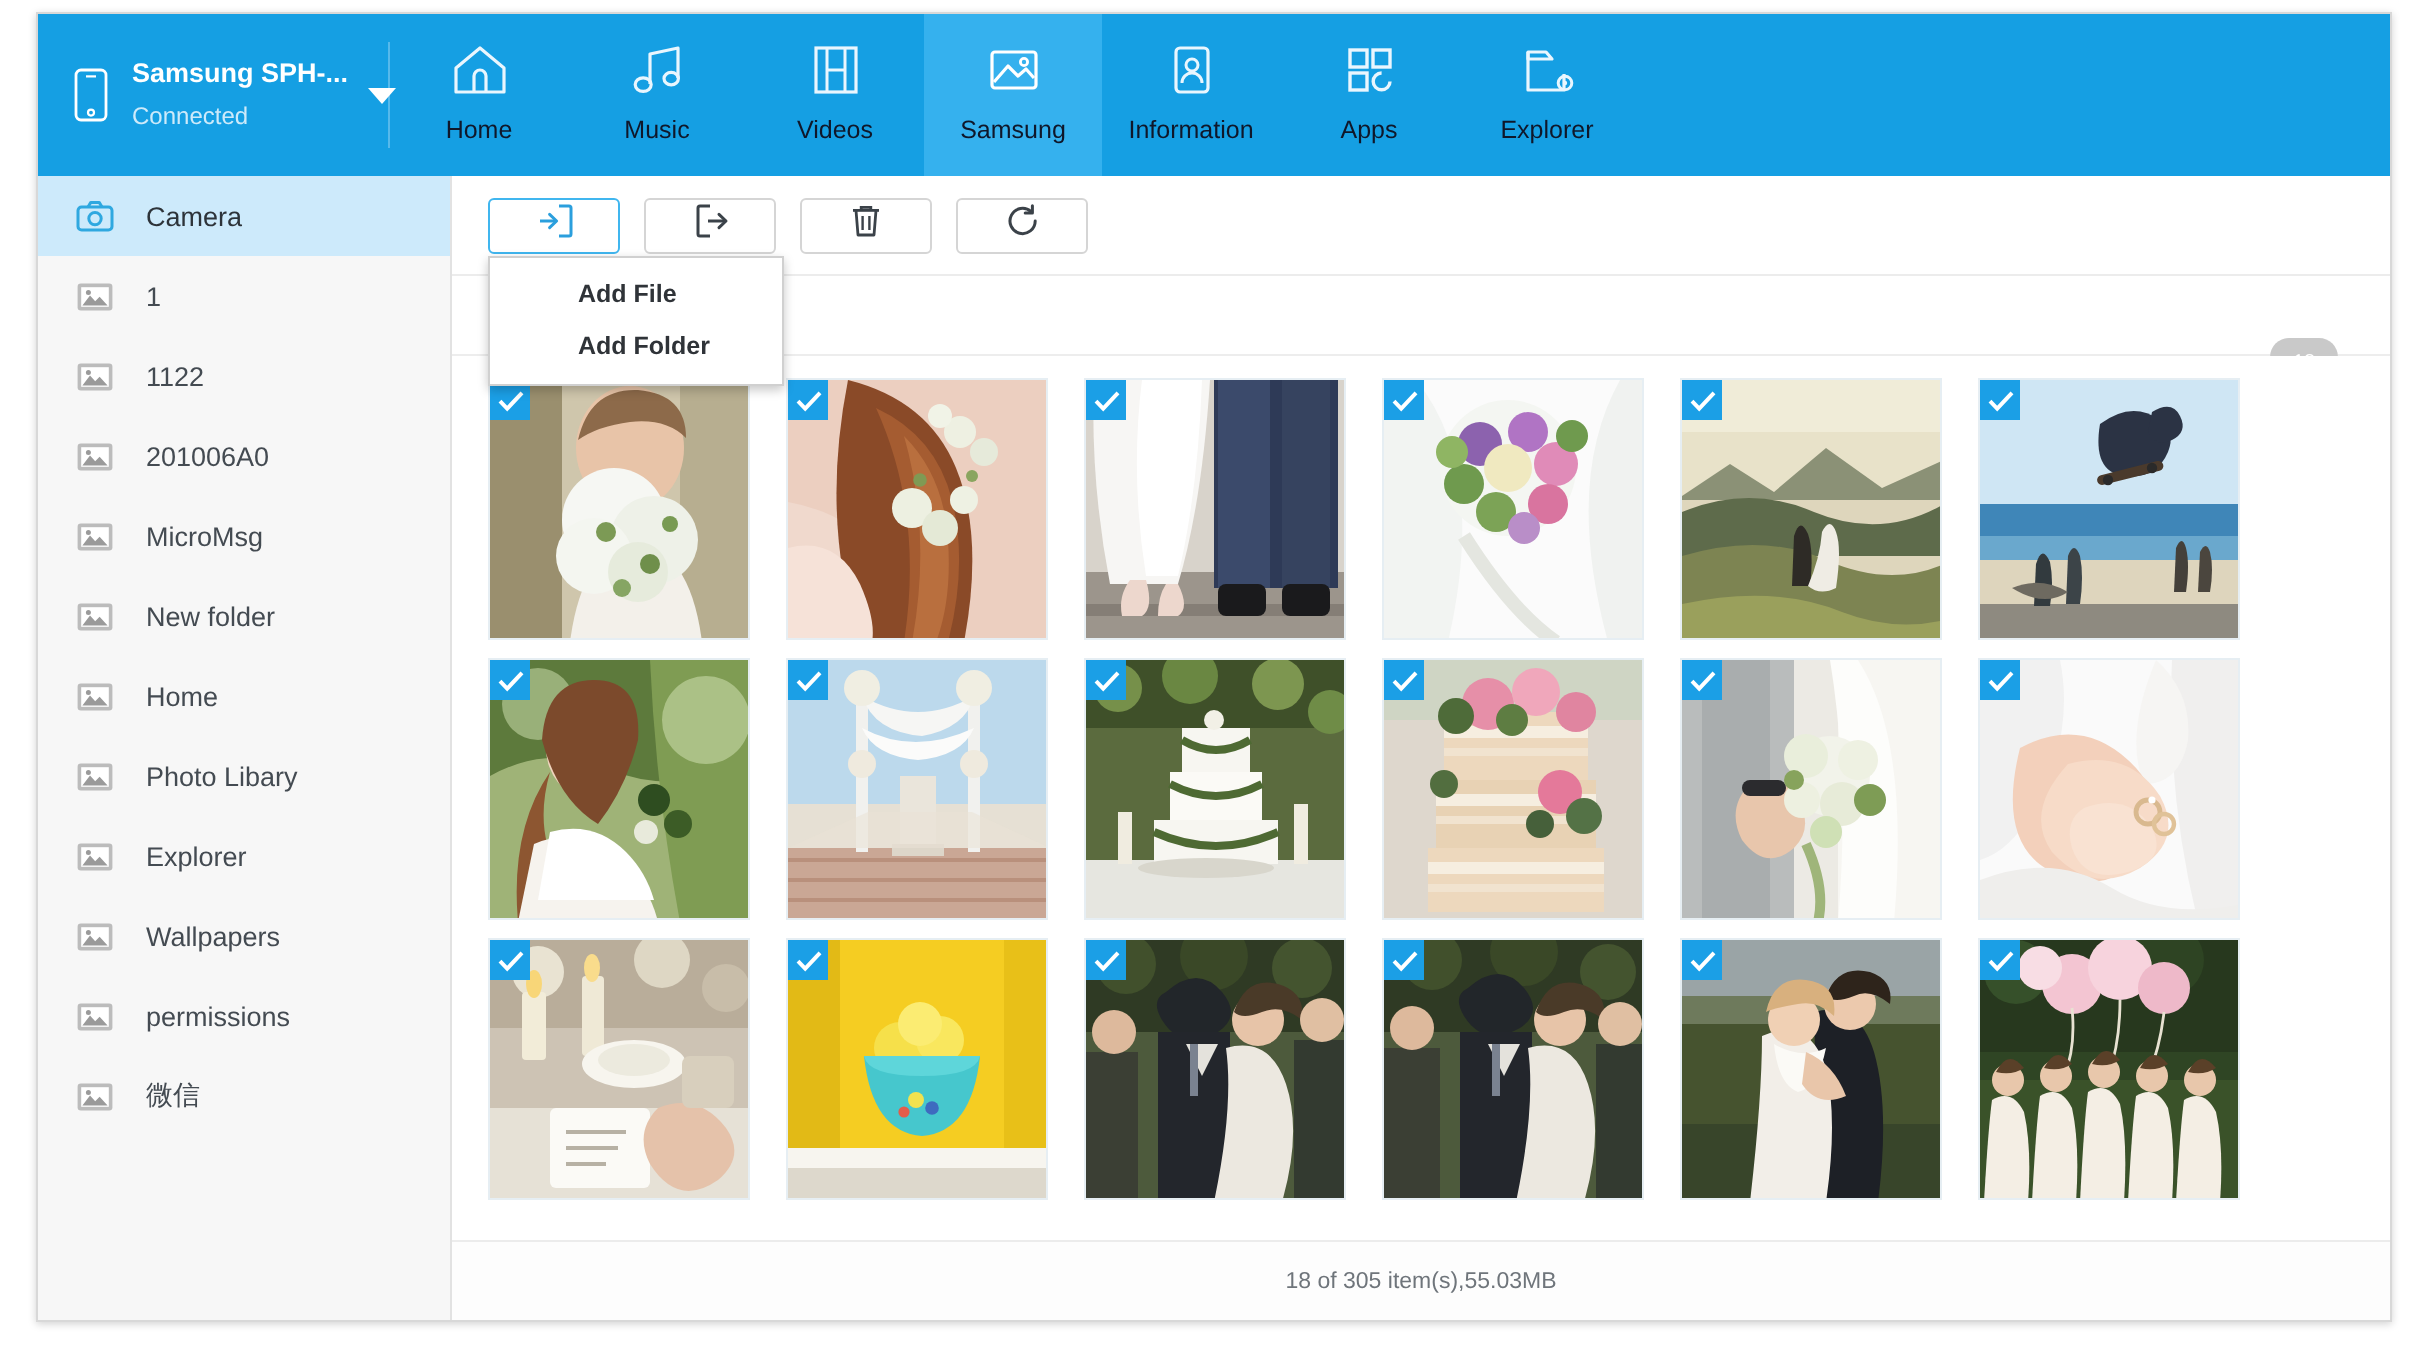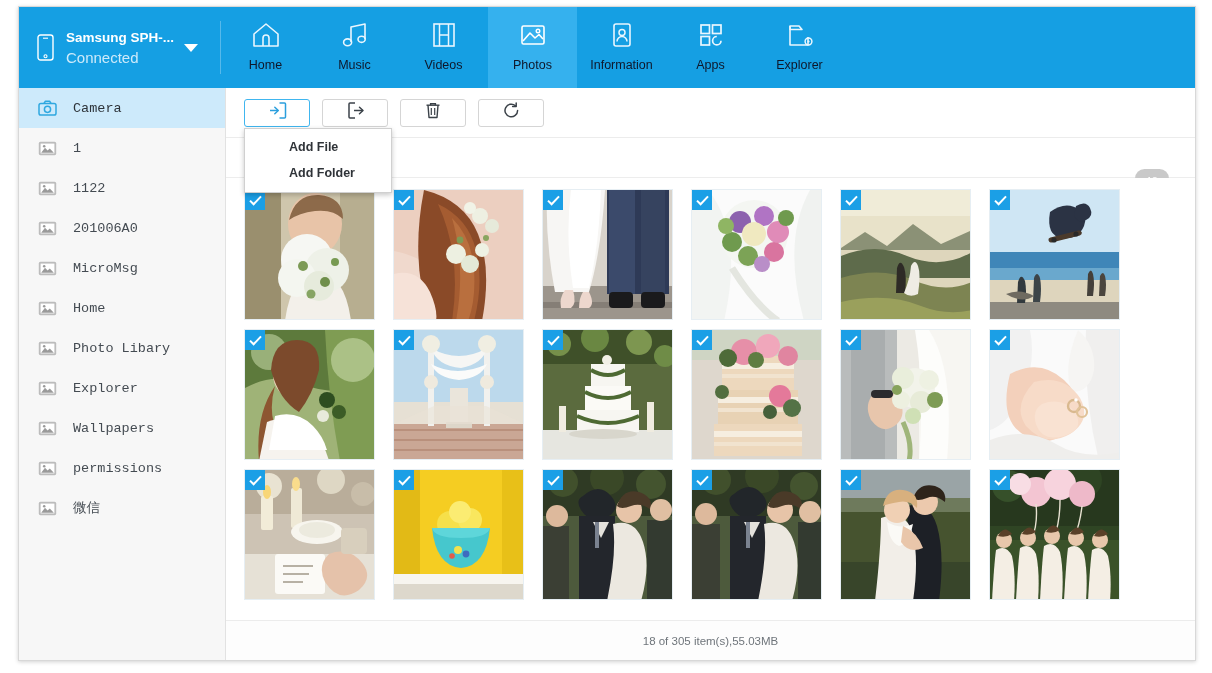--- a/index.html
+++ b/index.html
@@ -21,36 +21,36 @@
   }
 
   
   .header {
     height: 81px;
     background: #159fe3;
     display: flex; align-items: stretch;
     flex: 0 0 81px;
   }
   .device-box {
-    width: 202px;
+    width: 176px;
     display: flex; align-items: center;
     padding-left: 18px;
     position: relative;
   }
   .device-box:after {
     content: ""; position: absolute; right: 0; top: 14px; bottom: 14px;
     width: 1px; background: rgba(255,255,255,0.28);
   }
   .phone-icon { width: 17px; height: 27px; flex: 0 0 17px; }
   .device-text { margin-left: 12px; line-height: 1.28; }
   .device-name {
     color: #ffffff; font-size: 13.5px; font-weight: bold;
     white-space: nowrap;
   }
-  .device-status { color: #cdeafa; font-size: 15px; }
+  .device-status { color: #cdeafa; font-size: 12px; }
   .caret {
     margin-left: 10px; width: 0; height: 0;
     border-left: 7px solid transparent; border-right: 7px solid transparent;
     border-top: 8px solid #ffffff;
   }
 
   .nav { display: flex; align-items: stretch; }
   .nav-tab {
     width: 89px;
     display: flex; flex-direction: column;
@@ -63,21 +63,20 @@
   .nav-label { font-size: 12.5px; margin-top: 7px; color: #0f172a; }
 
   
   .body-row { flex: 1; display: flex; min-height: 0; }
 
   .sidebar {
     width: 207px; flex: 0 0 207px;
     background: #f7f7f7;
     border-right: 1px solid #e2e2e2;
     overflow: hidden;
-    font-family: Liberation Mono, monospace;
   }
   .side-item {
     height: 40px; display: flex; align-items: center;
     padding-left: 19px; cursor: pointer;
   }
   .side-item.active { background: #cdeafb; }
   .side-icon { width: 20px; height: 17px; flex: 0 0 20px; display:flex; align-items:center; }
   .side-label {
     margin-left: 15px; font-size: 13.5px; color: #444b52;
     white-space: nowrap;
@@ -220,21 +219,21 @@
       </div>
 
       <div class="nav-tab active">
         <span class="nav-icon">
           <svg width="30" height="28" viewBox="0 0 30 28">
             <rect x="4" y="5" width="22" height="18" rx="1.5" fill="none" stroke="#ffffff" stroke-width="1.6"></rect>
             <path d="M5 20 L12 12 L17 17 L21 13.5 L25 18" fill="none" stroke="#ffffff" stroke-width="1.6" stroke-linejoin="round"></path>
             <circle cx="20" cy="10" r="1.8" fill="none" stroke="#ffffff" stroke-width="1.4"></circle>
           </svg>
         </span>
-        <span class="nav-label">Photos</span>
+        <span class="nav-label">Samsung</span>
       </div>
 
       <div class="nav-tab">
         <span class="nav-icon">
           <svg width="30" height="28" viewBox="0 0 30 28">
             <rect x="7" y="3" width="16" height="22" rx="2" fill="none" stroke="#e9f6fe" stroke-width="1.6"></rect>
             <circle cx="15" cy="11.5" r="3" fill="none" stroke="#e9f6fe" stroke-width="1.5"></circle>
             <path d="M10 20.5 a5 5 0 0 1 10 0" fill="none" stroke="#e9f6fe" stroke-width="1.5"></path>
           </svg>
         </span>
@@ -323,20 +322,31 @@
           <svg width="19" height="15" viewBox="0 0 19 15">
             <rect x="0.8" y="0.8" width="17.4" height="13.4" rx="1.6" fill="#bcbcbc"></rect>
             <rect x="2.6" y="2.6" width="13.8" height="9.8" fill="#ffffff"></rect>
             <path d="M3.2 11.8 L7 6.8 L9.6 9.6 L11.8 7.4 L15.8 11.8 Z" fill="#9a9a9a"></path>
             <circle cx="6.2" cy="5.3" r="1.25" fill="#9a9a9a"></circle>
           </svg>
         </span>
         <span class="side-label">MicroMsg</span>
       </div>
 
+      <div class="side-item">
+        <span class="side-icon">
+          <svg width="19" height="15" viewBox="0 0 19 15">
+            <rect x="0.8" y="0.8" width="17.4" height="13.4" rx="1.6" fill="#bcbcbc"></rect>
+            <rect x="2.6" y="2.6" width="13.8" height="9.8" fill="#ffffff"></rect>
+            <path d="M3.2 11.8 L7 6.8 L9.6 9.6 L11.8 7.4 L15.8 11.8 Z" fill="#9a9a9a"></path>
+            <circle cx="6.2" cy="5.3" r="1.25" fill="#9a9a9a"></circle>
+          </svg>
+        </span>
+        <span class="side-label">New folder</span>
+      </div>
 
       <div class="side-item">
         <span class="side-icon">
           <svg width="19" height="15" viewBox="0 0 19 15">
             <rect x="0.8" y="0.8" width="17.4" height="13.4" rx="1.6" fill="#bcbcbc"></rect>
             <rect x="2.6" y="2.6" width="13.8" height="9.8" fill="#ffffff"></rect>
             <path d="M3.2 11.8 L7 6.8 L9.6 9.6 L11.8 7.4 L15.8 11.8 Z" fill="#9a9a9a"></path>
             <circle cx="6.2" cy="5.3" r="1.25" fill="#9a9a9a"></circle>
           </svg>
         </span>

